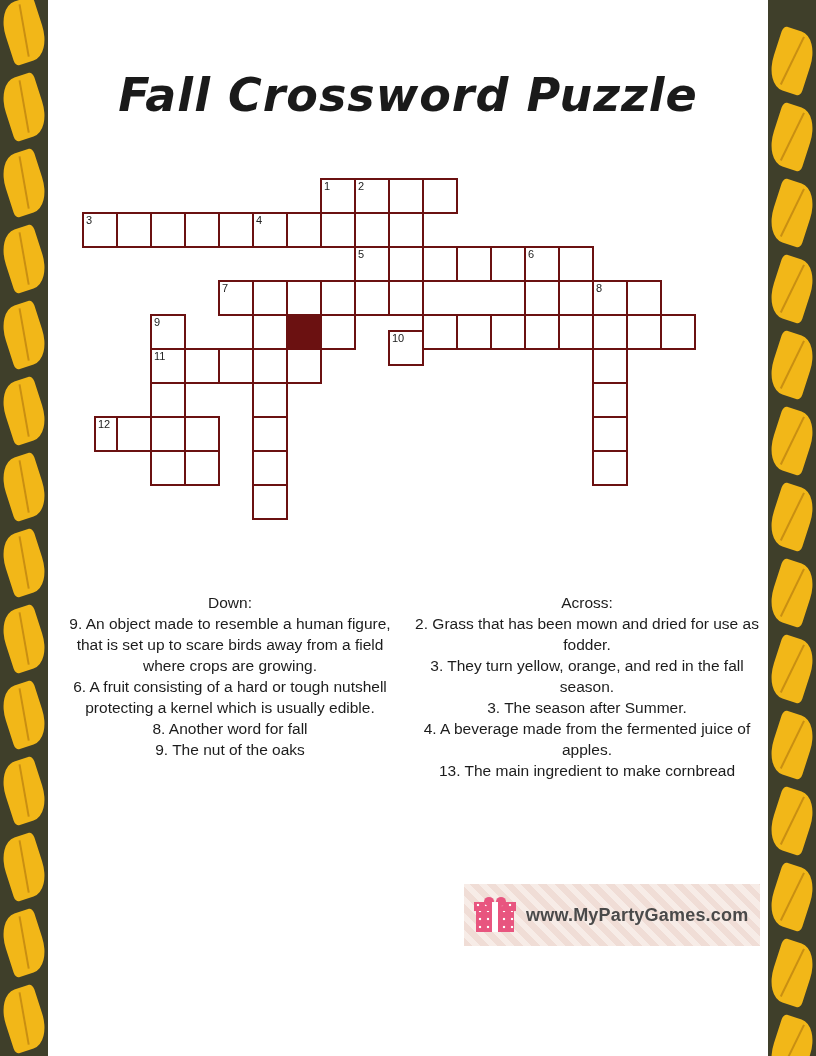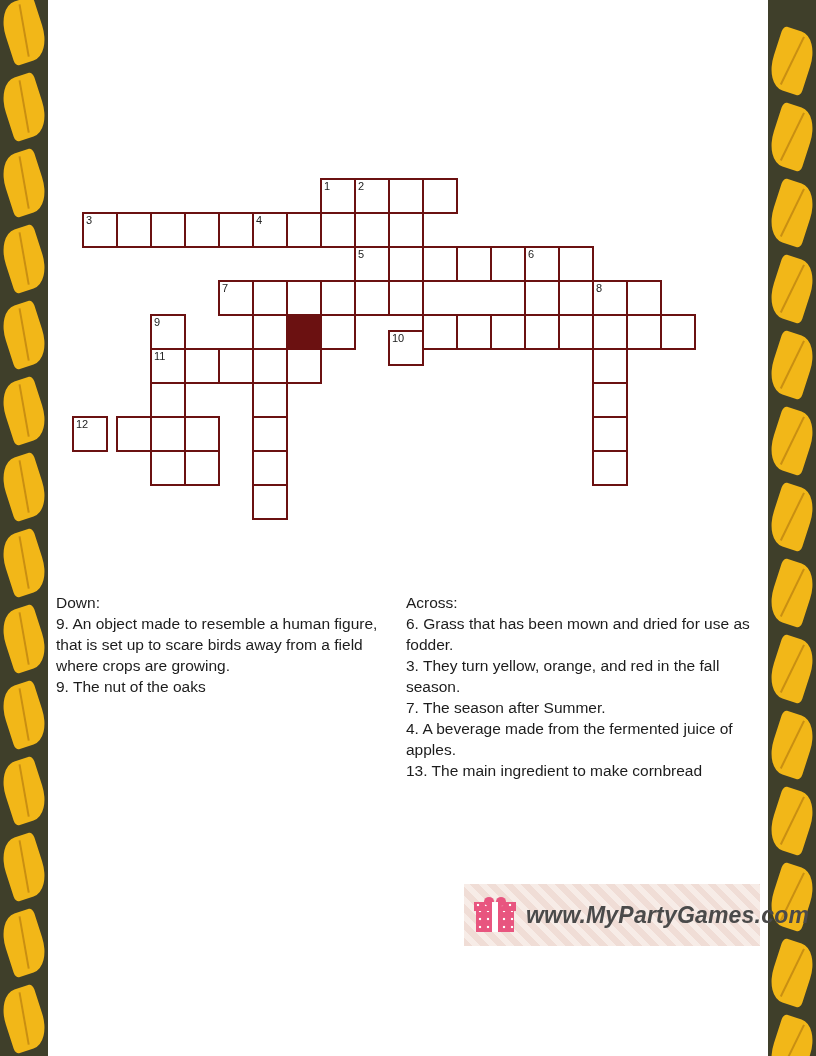--- a/index.html
+++ b/index.html
@@ -109,20 +109,21 @@
     top: 592px;
     left: 0;
     width: 720px;
     font-size: 15.5px;
     line-height: 21px;
     color: #1c1c1c;
   }
   .clue-col {
     position: absolute;
     top: 0;
+    text-align: center;
   }
   .clue-col.down   { left: 8px;  width: 348px; }
   .clue-col.across { left: 358px; width: 362px; }
   .clue-head {
     margin: 0 0 0 0;
   }
   .clue-item {
     margin: 0;
   }
 
@@ -175,25 +176,24 @@
     position: absolute;
     top: -1px;
     width: 10px; height: 9px;
     background: #e8557f;
     border-radius: 50%;
   }
   .gift-icon .bow-l { left: 8px; }
   .gift-icon .bow-r { left: 20px; }
   .site-url {
     font-family: "Liberation Sans", sans-serif;
-    font-size: 23px;
+    font-size: 18px;
     font-weight: bold;
     color: #4a4a4a;
     letter-spacing: 0.2px;
-    font-style: italic;
   }
 </style>
 </head>
 <body>
 
 <div class="border-strip left" id="left-border">
     <span class="leaf" style="top: 0px;"></span>
     <span class="leaf" style="top: 76px;"></span>
     <span class="leaf" style="top: 152px;"></span>
     <span class="leaf" style="top: 228px;"></span>
@@ -221,20 +221,21 @@
     <span class="leaf" style="top: 638px;"></span>
     <span class="leaf" style="top: 714px;"></span>
     <span class="leaf" style="top: 790px;"></span>
     <span class="leaf" style="top: 866px;"></span>
     <span class="leaf" style="top: 942px;"></span>
     <span class="leaf" style="top: 1018px;"></span>
   </div>
 
 <div class="page">
 
+  <h1 class="title">Fall Crossword Puzzle</h1>
 
   <div id="crossword">
       <div class="cell" style="left: 272px; top: 0px;">
         <span class="num">1</span>
       </div>
       <div class="cell" style="left: 306px; top: 0px;">
         <span class="num">2</span>
       </div>
       <div class="cell" style="left: 340px; top: 0px;"></div>
       <div class="cell" style="left: 374px; top: 0px;"></div>
@@ -298,46 +299,48 @@
         <span class="num">11</span>
       </div>
       <div class="cell" style="left: 136px; top: 170px;"></div>
       <div class="cell" style="left: 170px; top: 170px;"></div>
       <div class="cell" style="left: 204px; top: 170px;"></div>
       <div class="cell" style="left: 238px; top: 170px;"></div>
       <div class="cell" style="left: 544px; top: 170px;"></div>
       <div class="cell" style="left: 102px; top: 204px;"></div>
       <div class="cell" style="left: 204px; top: 204px;"></div>
       <div class="cell" style="left: 544px; top: 204px;"></div>
-      <div class="cell" style="left: 24px; top: 238px;">
+      <div class="cell" style="left: 46px; top: 238px;">
         <span class="num">12</span>
       </div>
       <div class="cell" style="left: 68px; top: 238px;"></div>
       <div class="cell" style="left: 102px; top: 238px;"></div>
       <div class="cell" style="left: 136px; top: 238px;"></div>
       <div class="cell" style="left: 204px; top: 238px;"></div>
       <div class="cell" style="left: 544px; top: 238px;"></div>
       <div class="cell" style="left: 102px; top: 272px;"></div>
       <div class="cell" style="left: 136px; top: 272px;"></div>
       <div class="cell" style="left: 204px; top: 272px;"></div>
       <div class="cell" style="left: 544px; top: 272px;"></div>
       <div class="cell" style="left: 204px; top: 306px;"></div>
     </div>
 
   <div class="clues">
     <div class="clue-col down">
       <p class="clue-head">Down:</p>
       <p class="clue-item">9. An object made to resemble a human figure, that is set up to scare birds away from a field where crops are growing.</p>
+      <p class="clue-item">6. A fruit consisting of a hard or tough nutshell protecting a kernel which is usually edible.</p>
+      <p class="clue-item">8. Another word for fall</p>
       <p class="clue-item">9. The nut of the oaks</p>
     </div>
     <div class="clue-col across">
       <p class="clue-head">Across:</p>
-      <p class="clue-item">6. Grass that has been mown and dried for use as fodder.</p>
+      <p class="clue-item">2. Grass that has been mown and dried for use as fodder.</p>
       <p class="clue-item">3. They turn yellow, orange, and red in the fall season.</p>
-      <p class="clue-item">7. The season after Summer.</p>
+      <p class="clue-item">3. The season after Summer.</p>
       <p class="clue-item">4. A beverage made from the fermented juice of apples.</p>
       <p class="clue-item">13. The main ingredient to make cornbread</p>
     </div>
   </div>
 
   <div class="footer-badge">
     <span class="gift-icon">
       <span class="box"></span>
       <span class="lid"></span>
       <span class="bow-l"></span>

